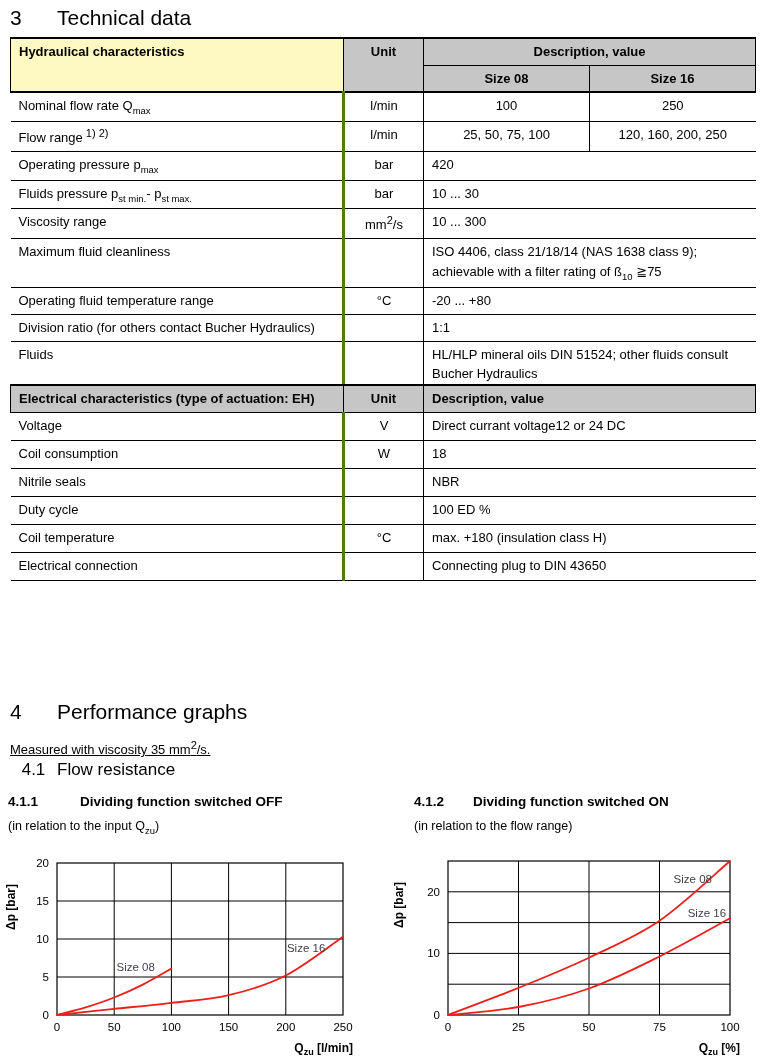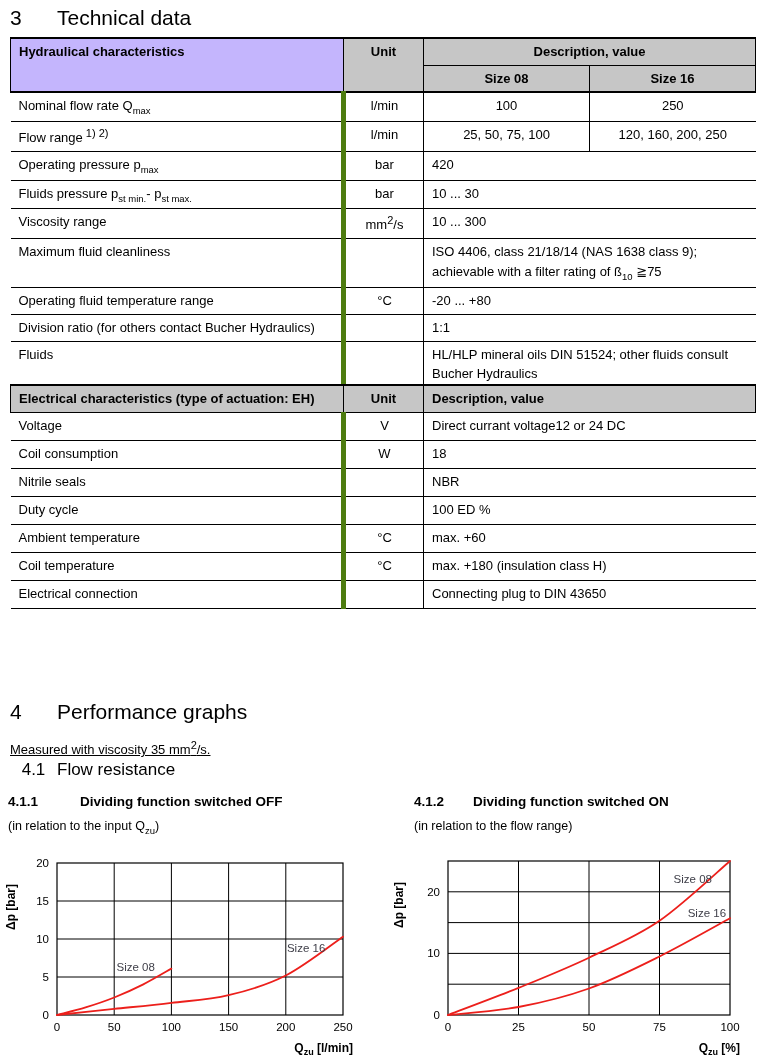--- a/index.html
+++ b/index.html
@@ -15,21 +15,21 @@
   .chart-head .num{display:inline-block;width:72px;}
   .chart-head.right .num{width:59px;}
   .chart-note{position:absolute;font-size:12.5px;}
   .measured{position:absolute;left:10px;font-size:13px;text-decoration:underline;}
 
   
   .tbl{position:absolute;left:10px;width:745px;border-collapse:collapse;table-layout:fixed;
        font-size:13px;line-height:1.5;border-top:2px solid #000;}
   .tbl thead th{border:1px solid #000;font-weight:bold;padding:3px 8px;text-align:left;}
   .tbl td{border-bottom:1px solid #000;padding:3px 8px;vertical-align:top;}
-  .tbl td.p{border-right:5px solid #4d7c0f;}
+  .tbl td.p{border-right:3px solid #4d7c0f;}
   .tbl td.u{border-right:1px solid #000;text-align:center;}
   .hyd thead th.rspan{border-bottom:2px solid #000;vertical-align:top;}
   .hyd thead th.unit{text-align:center;}
   .hyd thead th.desc{text-align:center;vertical-align:middle;}
   .hyd thead th.size{text-align:center;vertical-align:middle;border-bottom:2px solid #000;}
   .hyd tr.head1{height:27px;}
   .hyd tr.head2{height:25px;}
   .hyd tr.r-s{height:27px;}
   .hyd tr.r-d{height:47px;}
   .hyd td.s08{border-right:1px solid #000;text-align:center;}
@@ -63,21 +63,21 @@
 
   <table class="tbl hyd" style="top:37px">
     <colgroup>
         <col style="width:333px">
         <col style="width:80px">
         <col style="width:166px">
         <col style="width:166px">
       </colgroup>
     <thead>
       <tr class="head1">
-        <th class="rspan" rowspan="2" style="background: #c4b5fd;">Hydraulical characteristics</th>
+        <th class="rspan" rowspan="2" style="background: #fef9c3;">Hydraulical characteristics</th>
         <th class="rspan unit" rowspan="2" style="background: rgb(198, 198, 198);">Unit</th>
         <th class="desc" colspan="2" style="background: rgb(198, 198, 198);">Description, value</th>
       </tr>
       <tr class="head2">
         <th class="size" style="background: rgb(198, 198, 198);">Size 08</th>
         <th class="size" style="background: rgb(198, 198, 198);">Size 16</th>
       </tr>
     </thead>
     <tbody>
       <tr class="r-s">
@@ -159,25 +159,20 @@
       </tr>
       <tr>
         <td class="p">Nitrile seals</td>
         <td class="u"></td>
         <td>NBR</td>
       </tr>
       <tr>
         <td class="p">Duty cycle</td>
         <td class="u"></td>
         <td>100 ED %</td>
-      </tr>
-      <tr>
-        <td class="p">Ambient temperature</td>
-        <td class="u">°C</td>
-        <td>max. +60</td>
       </tr>
       <tr>
         <td class="p">Coil temperature</td>
         <td class="u">°C</td>
         <td>max. +180 (insulation class H)</td>
       </tr>
       <tr>
         <td class="p">Electrical connection</td>
         <td class="u"></td>
         <td>Connecting plug to DIN 43650</td>

